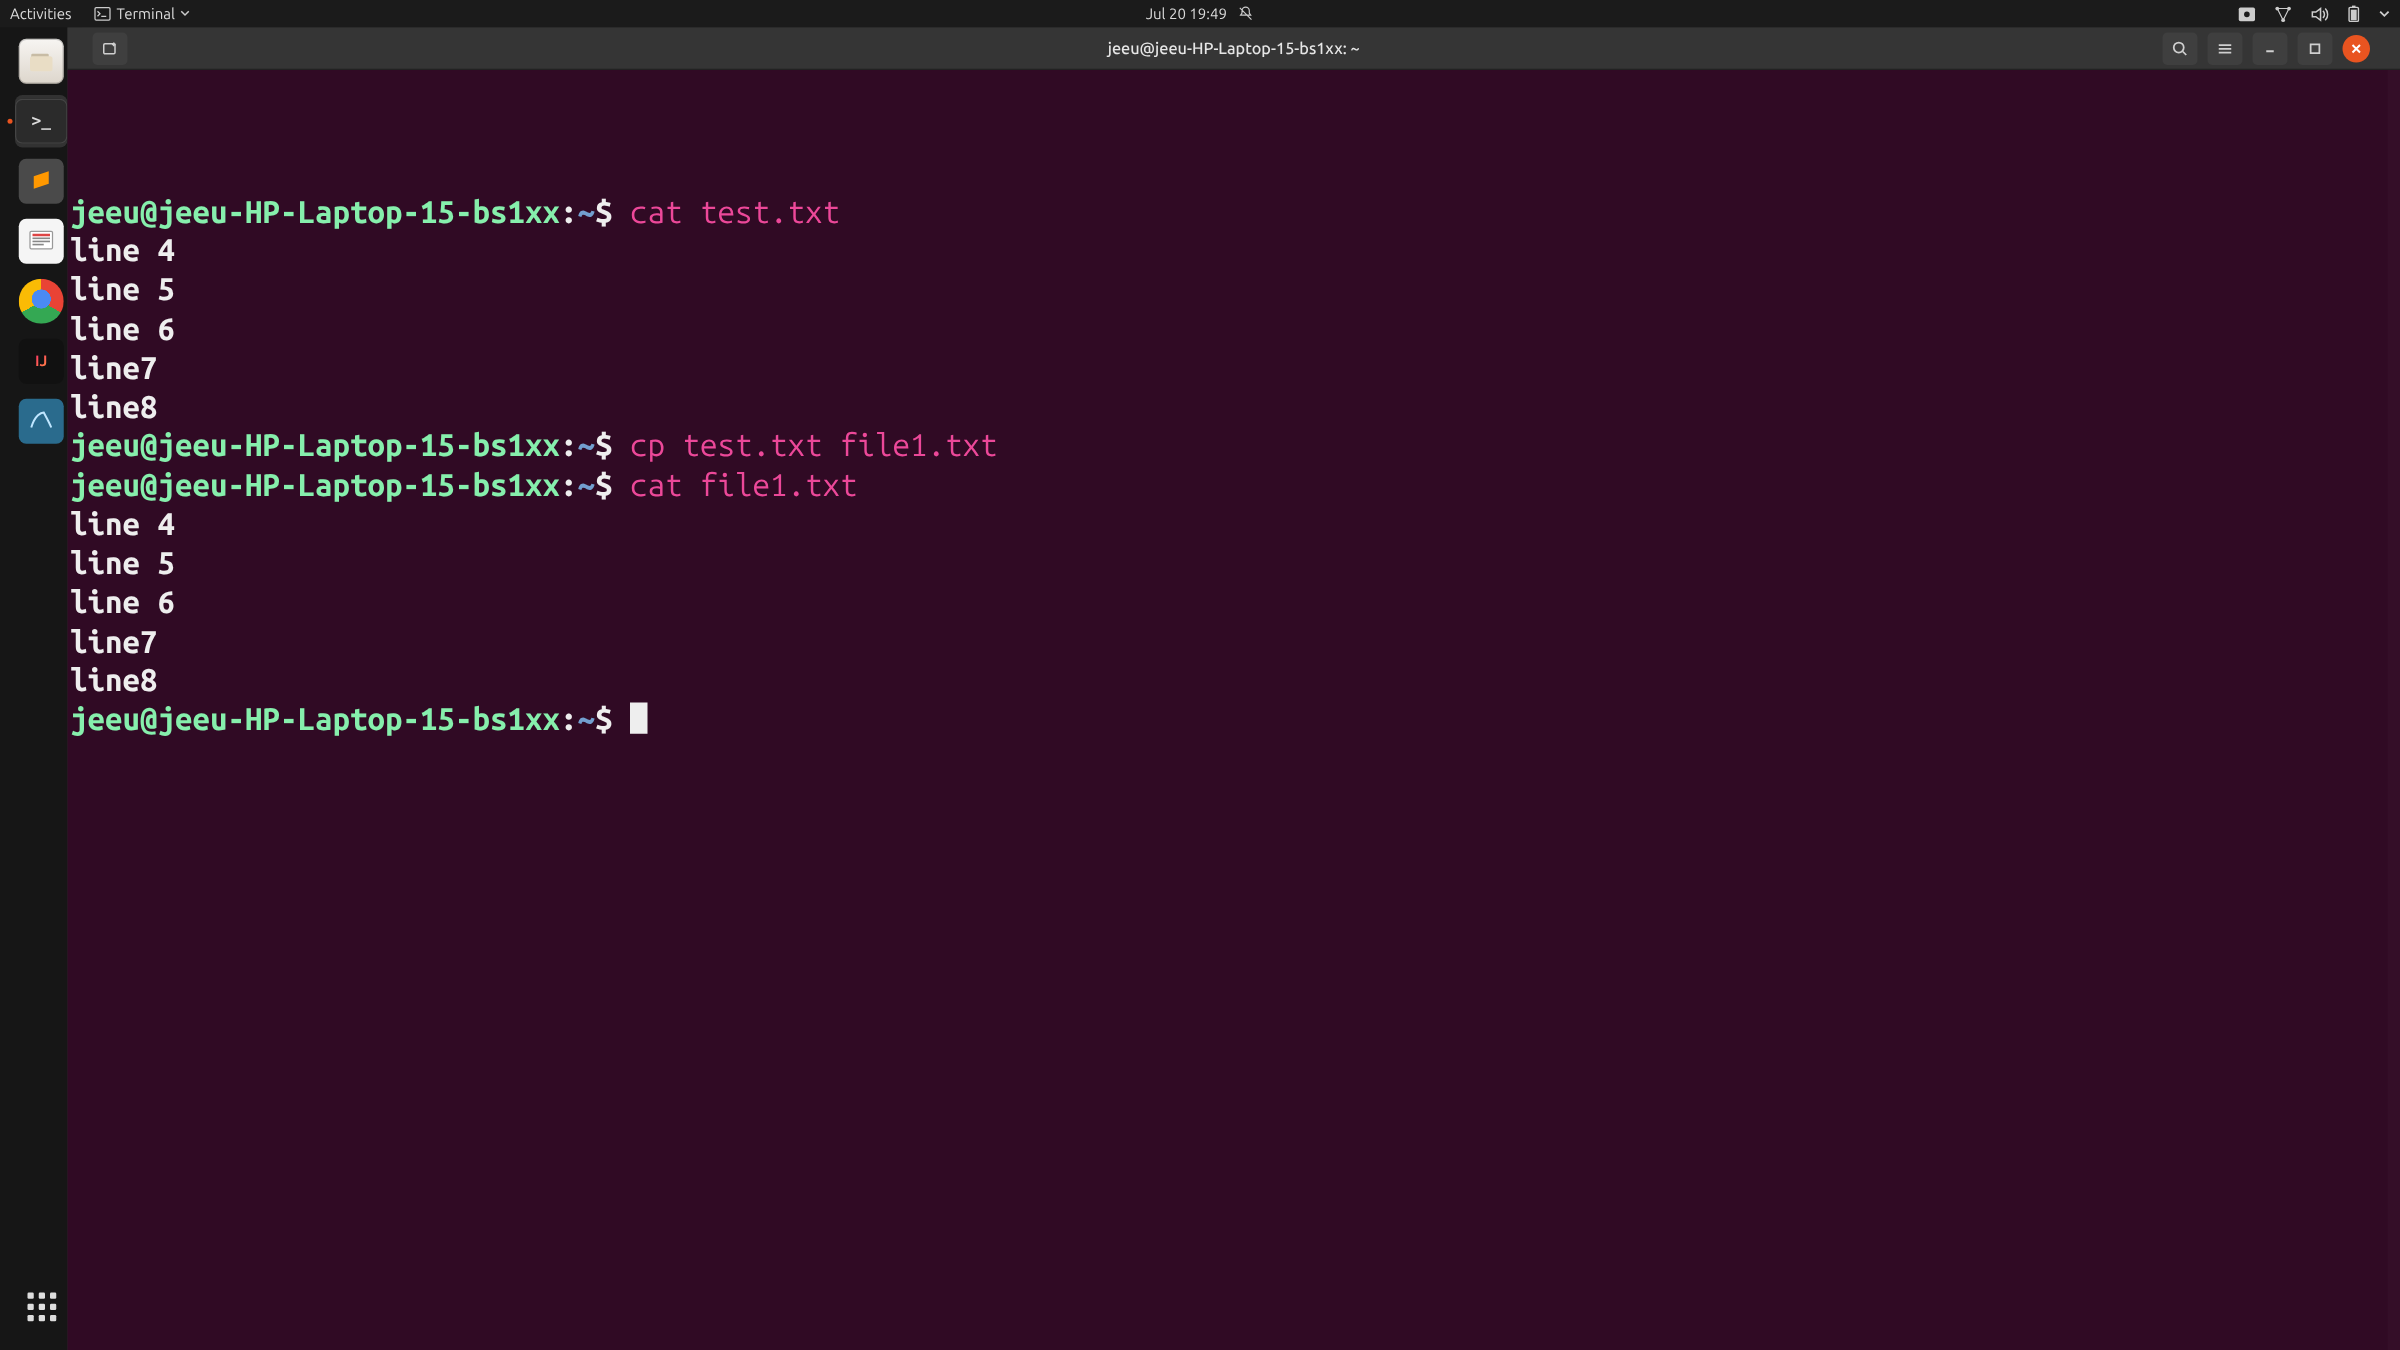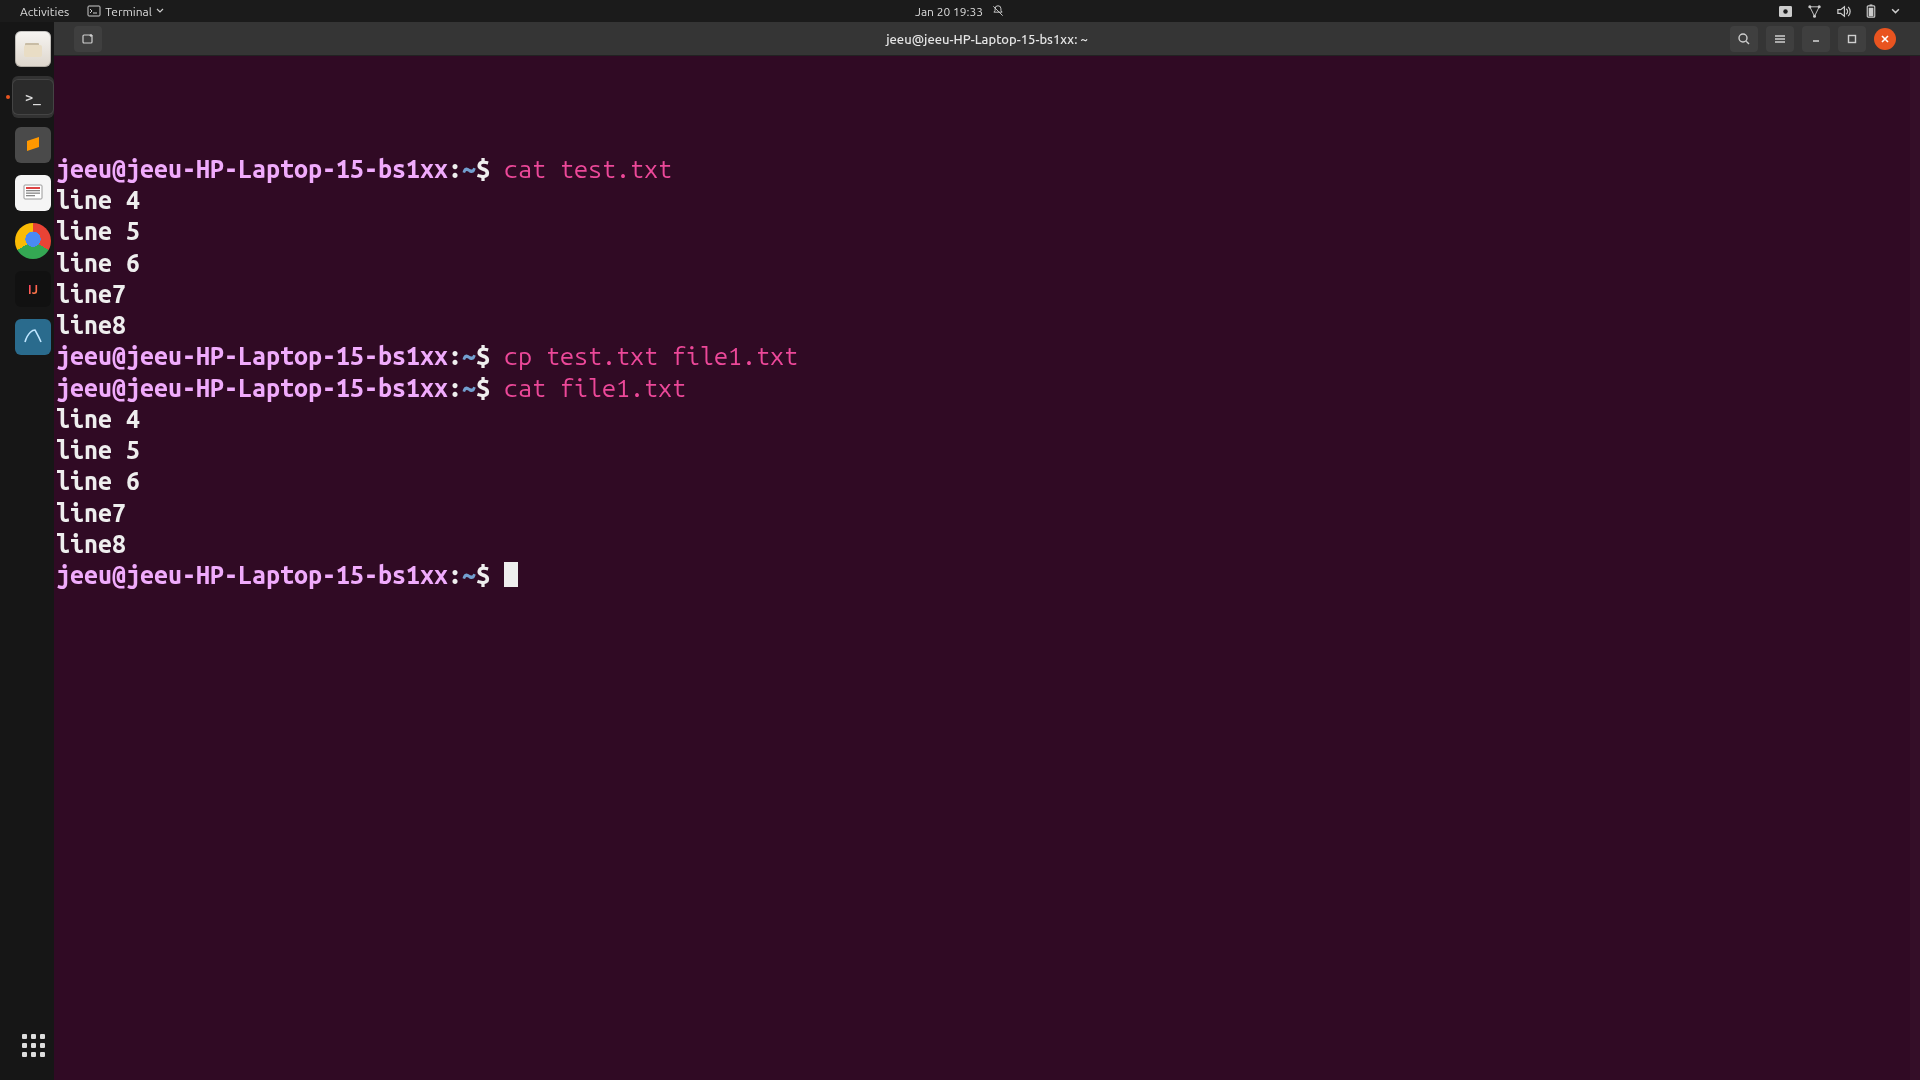--- a/index.html
+++ b/index.html
@@ -2,21 +2,21 @@
 <html><head>
 <meta charset="utf-8">
 <style>
   * { margin: 0; padding: 0; box-sizing: border-box; }
   html, body { width: 1456px; height: 816px; overflow: hidden; font-family: Ubuntu, "Segoe UI", sans-serif; background: #1a1a1a; }
 
   
   .topbar {
     position: absolute; top: 0; left: 0; right: 0; height: 22px;
     background: #1b1b1b; color: #dcdcdc; font-size: 12px;
-    display: flex; align-items: center; padding: 0 20px;
+    display: flex; align-items: center; padding: 0 8px;
   }
   .topbar .left  { display: flex; align-items: center; gap: 18px; }
   .topbar .center{ position: absolute; left: 50%; transform: translateX(-50%); display: flex; align-items: center; gap: 8px; }
   .topbar .right { margin-left: auto; display: flex; align-items: center; gap: 14px; }
   .topbar .item  { cursor: pointer; display: flex; align-items: center; gap: 4px; }
   .topbar svg { display: block; }
 
   
   .dock {
     position: absolute; top: 22px; left: 0; bottom: 0; width: 66px;
@@ -65,21 +65,21 @@
     flex: 1; background: #300a24; color: #eee;
     font-family: "Ubuntu Mono", "DejaVu Sans Mono", monospace;
     font-size: 25px; line-height: 1.25; padding: 4px 2px 2px 2px;
     white-space: pre; overflow: hidden; position: relative;
   }
   .scrollbar-track{
     position:absolute; right:0; top:0; bottom:0; width:10px;
     background: rgba(255,255,255,0.02);
   }
   .term .line { display: block; }
-  .user { color: #f0abfc; font-weight: bold; }
+  .user { color: #86efac; font-weight: bold; }
   .path { color: #729fcf; font-weight: bold; }
   .prompt{ color: #eee; font-weight: bold; }
   .cmd  { color: #ec4899; }
   .out  { color: #eee; font-weight: bold; margin-top: 36px; }
   .cursor { display: inline-block; width: 14px; height: 25px; background: #eee; vertical-align: -3px; }
 
   
   .tile { width: 36px; height: 36px; border-radius: 6px; display:flex; align-items:center; justify-content:center; font-size:16px; color:#fff; font-weight:bold; }
   .tile.files   { background: linear-gradient(#f7f5f2,#ddd6cc); box-shadow: inset 0 0 0 1px rgba(0,0,0,.2);}
   .tile.term    { background: #2b2b2b; box-shadow: inset 0 0 0 1px #444;}
@@ -101,21 +101,21 @@
           <rect x="1" y="2" width="12" height="10" rx="1" fill="none" stroke="#ccc" stroke-width="1"></rect>
           <path d="M3 5l2 2-2 2M6 9h4" stroke="#ccc" stroke-width="1" fill="none"></path>
         </svg>
       <span>Terminal</span>
       <svg width="8" height="8" viewBox="0 0 8 8">
           <path d="M1 2l3 3 3-3" stroke="#ccc" stroke-width="1.2" fill="none"></path>
         </svg>
     </span>
   </div>
   <div class="center">
-    <span class="item">Jan 20  19:33</span>
+    <span class="item">Jul 20  19:49</span>
     <svg width="14" height="14" viewBox="0 0 24 24">
         <path d="M12 3a5 5 0 00-5 5v3l-2 3h14l-2-3V8a5 5 0 00-5-5zM4 4l16 16" stroke="#ccc" stroke-width="1.6" fill="none"></path>
       </svg>
   </div>
   <div class="right">
     <svg width="15" height="13" viewBox="0 0 16 14">
         <rect x="1" y="1" width="14" height="12" rx="1.5" fill="#ccc"></rect>
         <circle cx="8" cy="7" r="2.4" fill="#1b1b1b"></circle>
       </svg>
     <svg width="15" height="15" viewBox="0 0 16 16">

